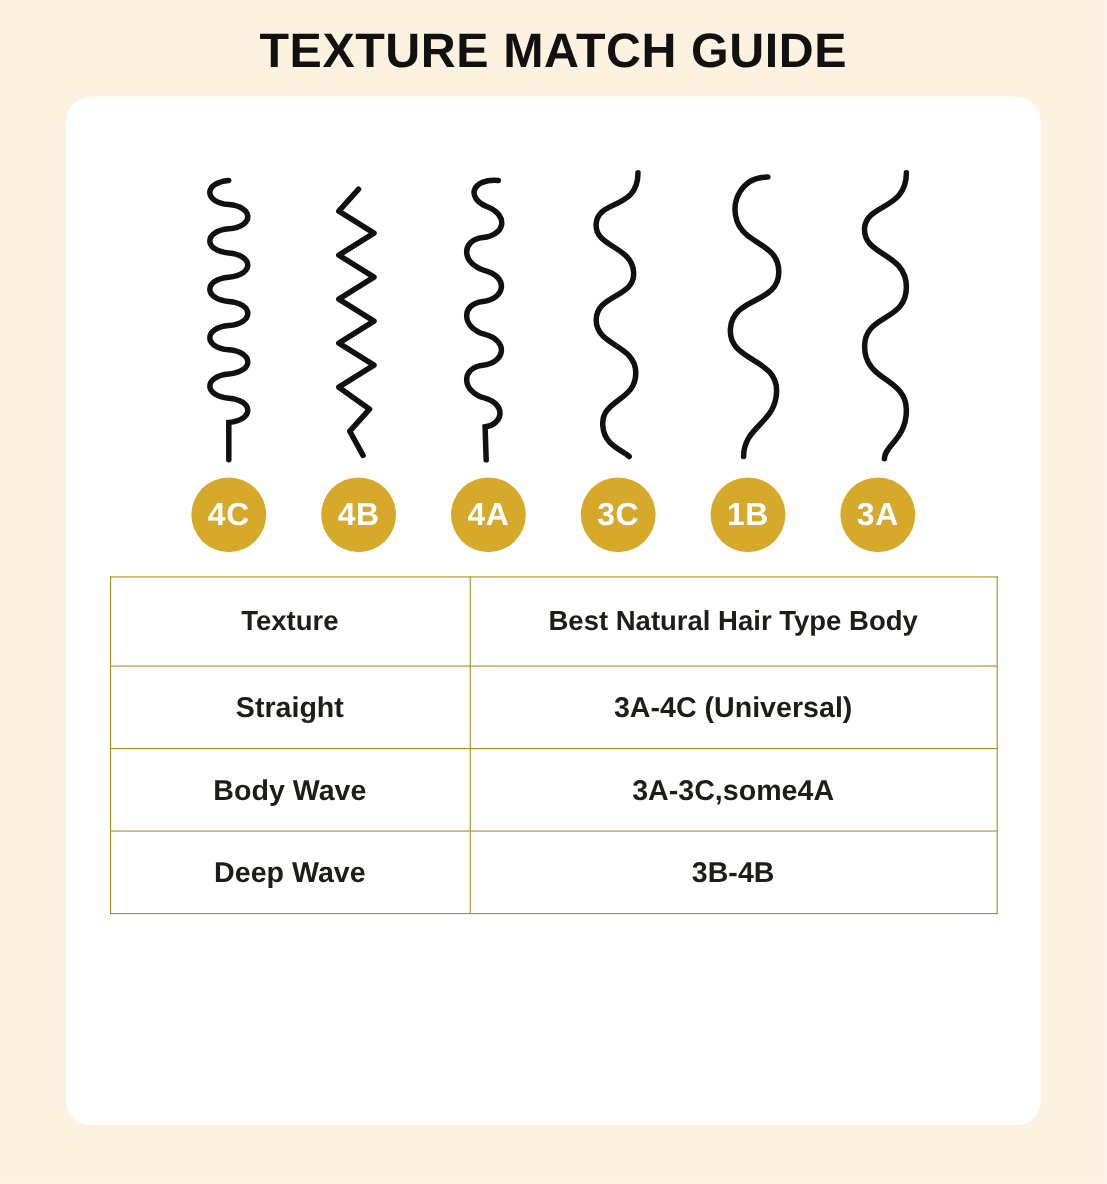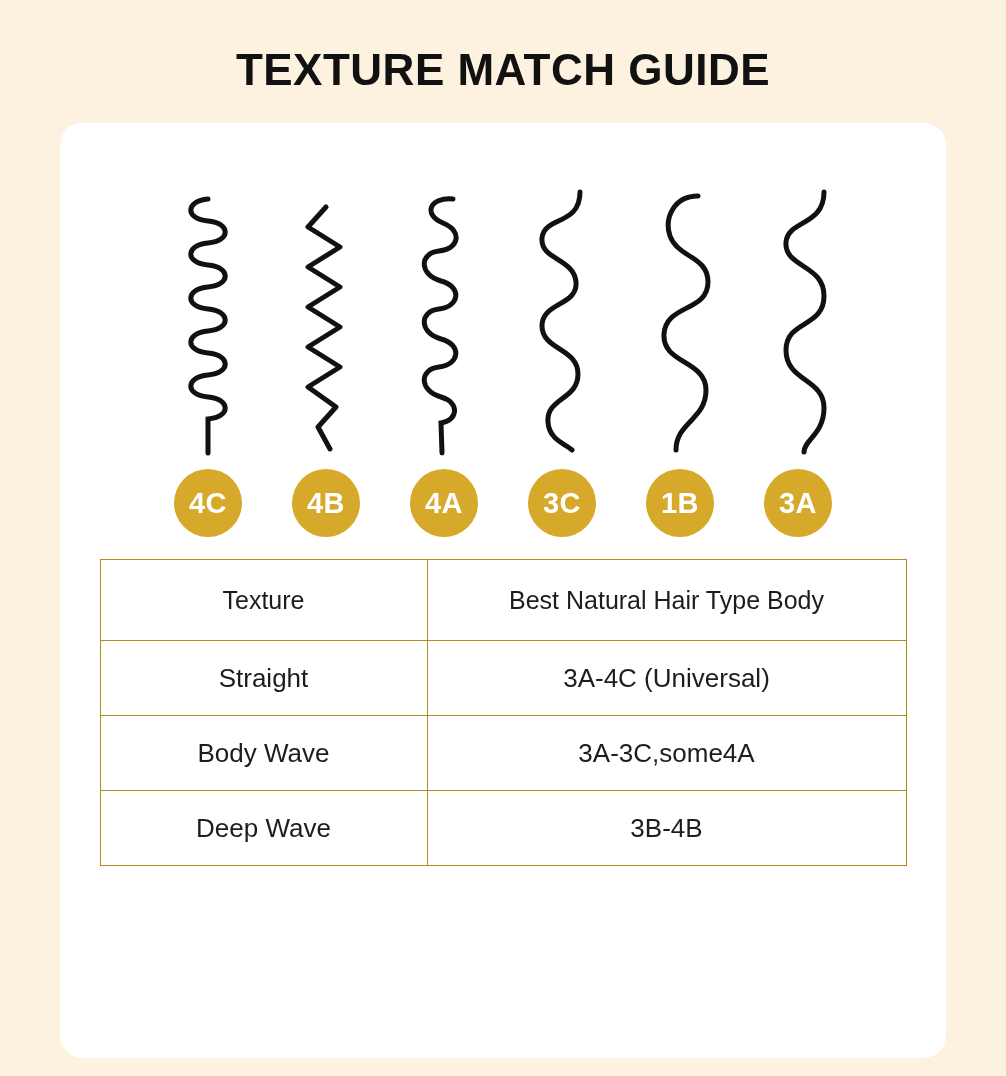--- a/index.html
+++ b/index.html
@@ -12,34 +12,33 @@
     background: #fdf1df;
     font-family: "Liberation Sans", sans-serif;
     color: #1d1d1b;
     overflow: hidden;
   }
   .page {
     position: relative;
     width: 1006px;
     height: 1043px;
     box-sizing: border-box;
-    margin-top: 23px;
   }
   .title {
     text-align: center;
     font-size: 44px;
     font-weight: bold;
     letter-spacing: 0.5px;
     padding-top: 22px;
     color: #111111;
   }
   .card {
     position: absolute;
     left: 60px;
-    top: 100px;
+    top: 88px;
     width: 886px;
     height: 935px;
     background: #ffffff;
     border-radius: 22px;
     box-sizing: border-box;
   }
   .curls-row {
     position: relative;
     height: 300px;
     margin: 38px 0 0 0;
@@ -78,20 +77,21 @@
     justify-content: center;
     font-size: 29px;
     font-weight: bold;
     letter-spacing: 0.5px;
   }
   table.match-table {
     border-collapse: collapse;
     margin: 22px auto 0 auto;
     width: 800px;
     table-layout: fixed;
+    font-weight: bold;
   }
   table.match-table td {
     border: 1px solid #b08b24;
     text-align: center;
     color: #1d1d1b;
   }
   table.match-table tr.header-row td {
     height: 78px;
     font-size: 25px;
   }

